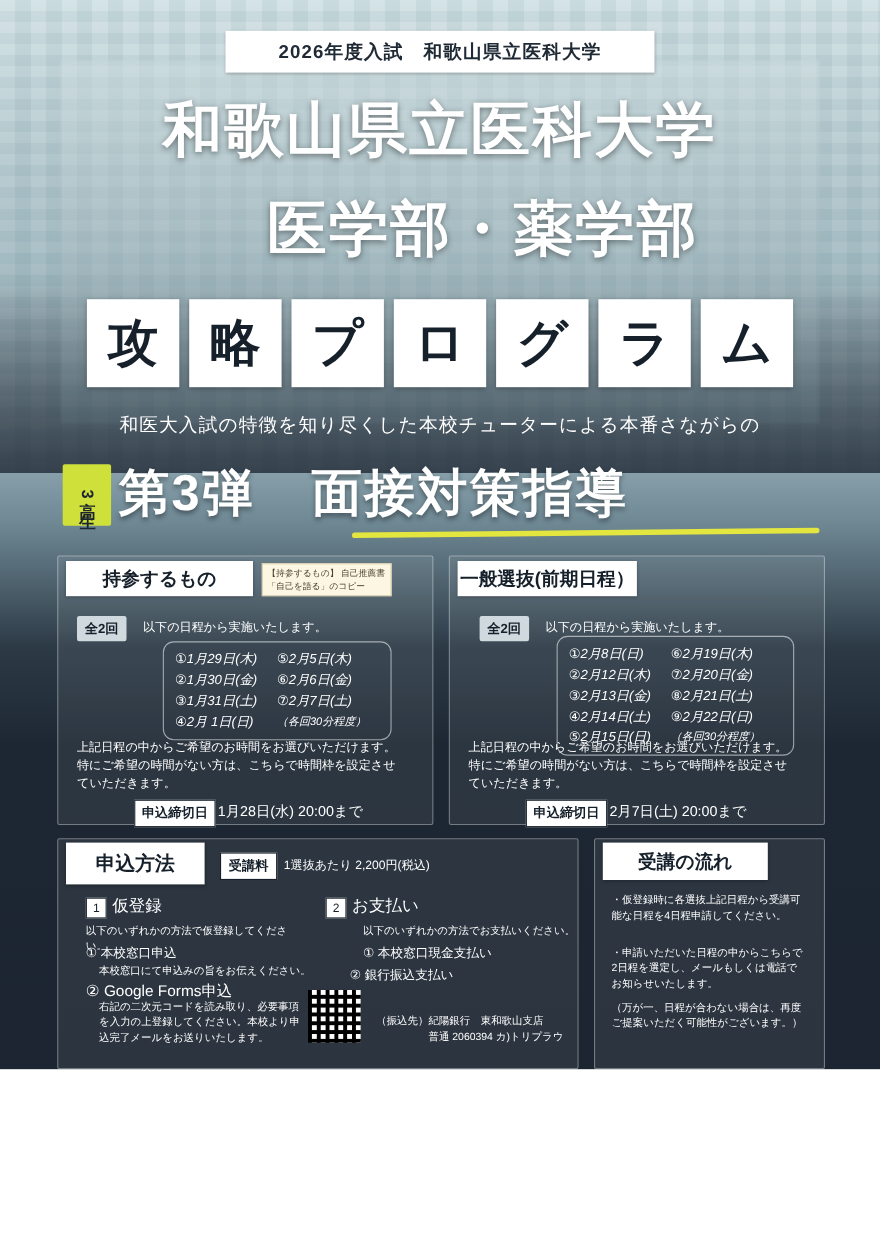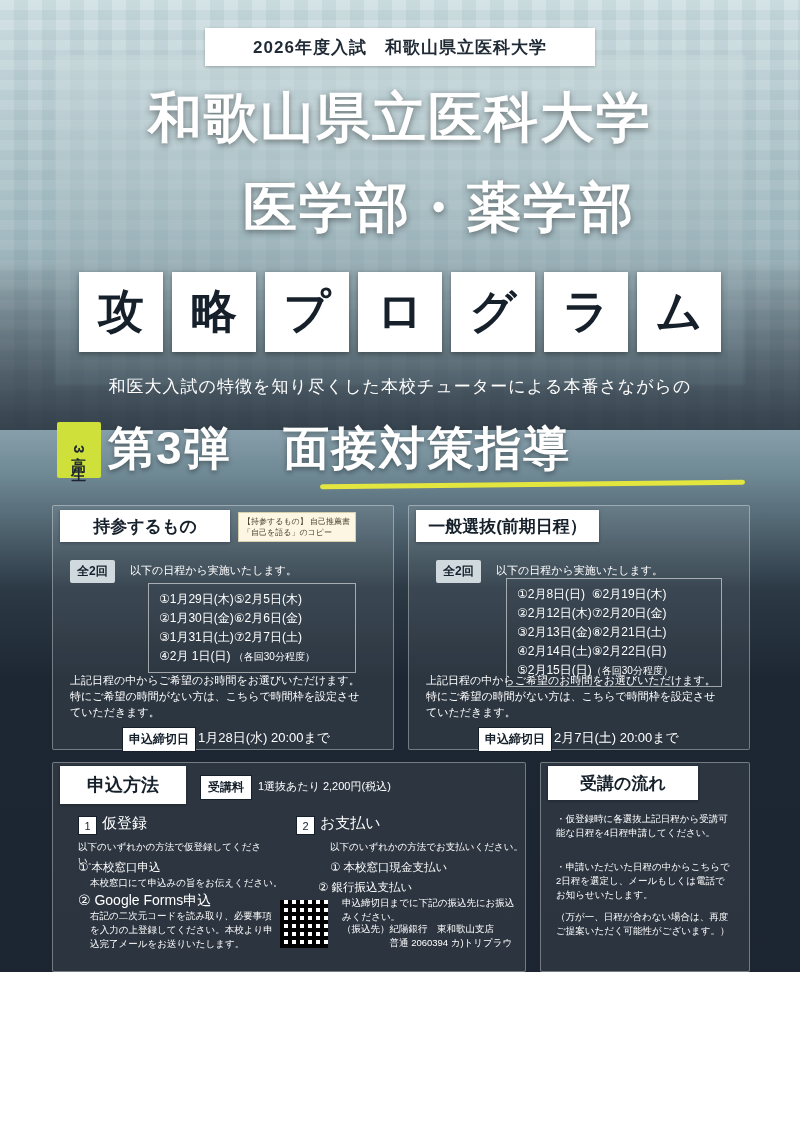--- a/index.html
+++ b/index.html
@@ -83,36 +83,36 @@
     border-radius:2px;
   }
   .panel-title{
     position:absolute;background:#fff;color:#16202b;font-weight:bold;
     display:flex;align-items:center;justify-content:center;box-shadow:0 1px 3px rgba(0,0,0,.3);
   }
 
   .p1{left:52px;top:505px;width:340px;height:243px;}
   .p1t{left:60px;top:510px;width:170px;height:32px;font-size:17px;}
   .p2{left:408px;top:505px;width:340px;height:243px;}
-  .p2t{left:416px;top:510px;width:183px;height:32px;font-size:17px;}
+  .p2t{left:416px;top:510px;width:163px;height:32px;font-size:17px;}
 
   .note-box{
     position:absolute;background:#fdf6e3;border:1px solid #d8cfae;color:#4a4330;
     font-size:8px;line-height:11px;padding:3px 4px;width:108px;
   }
 
   .zen{
     position:absolute;background:#cfd9de;color:#16202b;font-size:12px;font-weight:bold;
     padding:3px 7px;border-radius:2px;
   }
   .zen-desc{position:absolute;color:#fff;font-size:11px;}
 
   .date-box{
-    position:absolute;border:1px solid rgba(255,255,255,.55);border-radius:0;
-    display:flex;color:#fff;font-size:12px;line-height:19px;padding:6px 10px;gap:0;
+    position:absolute;border:1px solid rgba(255,255,255,.55);border-radius:10px;
+    display:flex;color:#fff;font-size:12px;line-height:19px;padding:6px 10px;gap:18px;font-style:italic;
   }
   .date-box .col{display:flex;flex-direction:column;}
 
   .desc{
     position:absolute;color:#fff;font-size:11px;line-height:16px;
   }
   .deadline-tag{
     position:absolute;background:#fff;color:#16202b;font-size:12px;font-weight:bold;
     padding:3px 6px;border:1px solid #16202b;
   }
@@ -252,21 +252,20 @@
   <div class="steptxt" style="left:90px;top:876px;width:210px;">本校窓口にて申込みの旨をお伝えください。</div>
   <div class="steptxt" style="left:78px;top:893px;width:210px;font-size:14px;">② Google Forms申込</div>
   <div class="steptxt" style="left:90px;top:909px;width:186px;">右記の二次元コードを読み取り、必要事項を入力の上登録してください。本校より申込完了メールをお送りいたします。</div>
   <div class="qr" style="left:280px;top:900px;width:48px;height:48px;"></div>
 
   <div class="stepnum" style="left:296px;top:816px;background:#fff;color:#16202b;border-color:#16202b;">2</div>
   <div class="stephead" style="left:320px;top:814px;">お支払い</div>
   <div class="steptxt" style="left:330px;top:840px;width:200px;">以下のいずれかの方法でお支払いください。</div>
   <div class="steptxt" style="left:330px;top:860px;width:200px;font-size:11.5px;">① 本校窓口現金支払い</div>
   <div class="steptxt" style="left:318px;top:880px;width:200px;font-size:11.5px;">② 銀行振込支払い</div>
-  <div class="steptxt" style="left:342px;top:896px;width:180px;">申込締切日までに下記の振込先にお振込みください。</div>
   <div class="steptxt" style="left:342px;top:922px;width:180px;white-space:pre-line;">（振込先）紀陽銀行　東和歌山支店
 　　　　　普通 2060394 カ)トリプラウ</div>
 
   <div class="panel p4"></div>
   <div class="panel-title p4t">受講の流れ</div>
   <div class="steptxt" style="left:556px;top:812px;width:176px;">・仮登録時に各選抜上記日程から受講可能な日程を4日程申請してください。</div>
   <div class="steptxt" style="left:556px;top:860px;width:176px;">・申請いただいた日程の中からこちらで2日程を選定し、メールもしくは電話でお知らせいたします。</div>
   <div class="steptxt" style="left:556px;top:910px;width:176px;">（万が一、日程が合わない場合は、再度ご提案いただく可能性がございます。）</div>
 </div>
 

